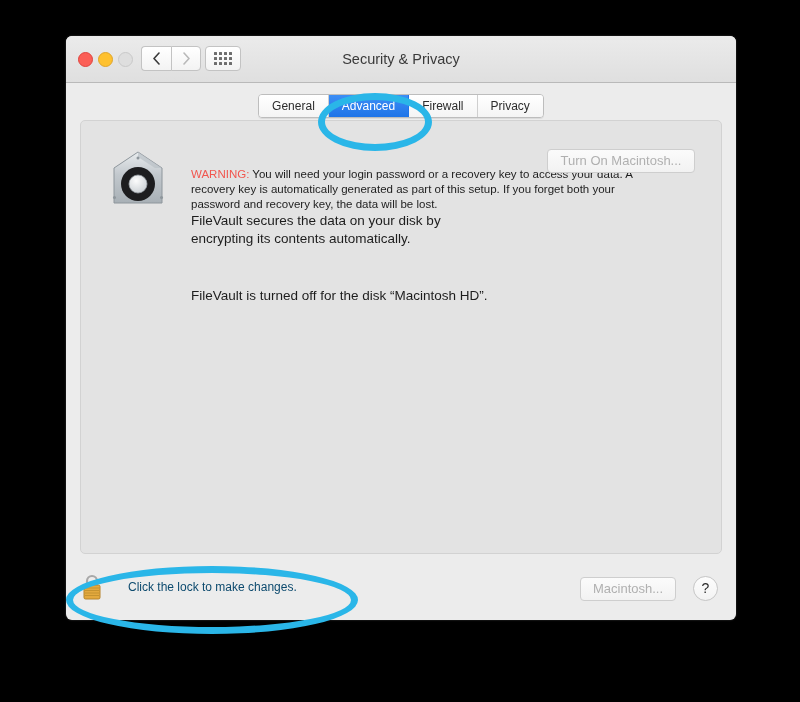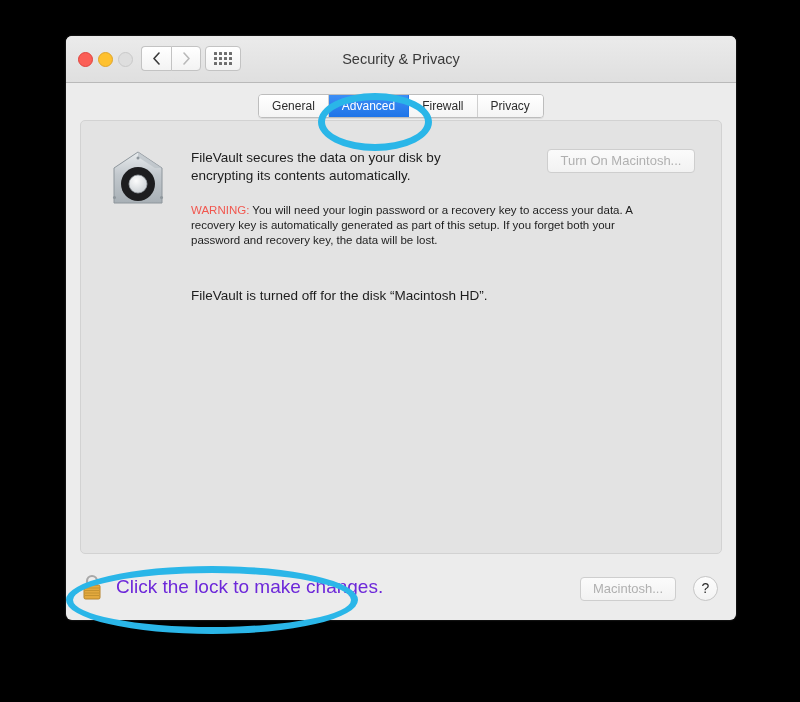--- a/index.html
+++ b/index.html
@@ -230,23 +230,23 @@
   
   #lockrow {
     position: absolute;
     left: 14px;
     top: 536px;
     display: flex;
     align-items: center;
   }
   #lock-icon { display: block; }
   #lock-text {
-    margin-left: 12px;
-    font-size: 19px;
-    color: #6d28d9;
+    margin-left: 24px;
+    font-size: 12px;
+    color: #0c4a6e;
   }
 
   #advanced-btn {
     position: absolute;
     right: 60px;
     top: 541px;
     width: 96px;
     height: 24px;
     line-height: 22px;
   }
@@ -357,22 +357,22 @@
       <path d="M31 5 L55 21 L48 21 L31 10 Z" fill="#b9c0c6" opacity="0.7"></path>
       <circle cx="7.5" cy="50.5" r="1.5" fill="#8e969c"></circle>
       <circle cx="54.5" cy="50.5" r="1.5" fill="#8e969c"></circle>
       <circle cx="31" cy="11" r="1.5" fill="#8e969c"></circle>
       <circle cx="31" cy="37" r="17" fill="#1d1d1f"></circle>
       <circle cx="31" cy="37" r="9" fill="url(#knob)"></circle>
       <circle cx="31" cy="37" r="9" fill="none" stroke="#9aa1a7" stroke-width="0.8"></circle>
     </svg>
 
     <div id="fv-text-col">
+      <p id="fv-warning"><span id="fv-warning-label">WARNING:</span><span> You will need your login password or a recovery key to access your data. A recovery key is automatically generated as part of this setup. If you forget both your password and recovery key, the data will be lost.</span></p>
       <p id="fv-desc">FileVault secures the data on your disk by encrypting its contents automatically.</p>
-      <p id="fv-warning"><span id="fv-warning-label">WARNING:</span><span> You will need your login password or a recovery key to access your data. A recovery key is automatically generated as part of this setup. If you forget both your password and recovery key, the data will be lost.</span></p>
       <p id="fv-status">FileVault is turned off for the disk “Macintosh HD”.</p>
     </div>
 
     <div id="turn-on-btn" class="pushbutton disabled">Turn On Macintosh...</div>
   </div>
 
   <div id="lockrow">
     <svg id="lock-icon" width="24" height="30" viewBox="0 0 24 30">
       <path d="M7 13 L7 9 a5 5 0 0 1 10 0 L17 13" fill="none" stroke="#a8a8a8" stroke-width="2.2"></path>
       <rect x="4" y="13" width="16" height="14" rx="1.5" fill="#e3a93e" stroke="#b5822a" stroke-width="1"></rect>

